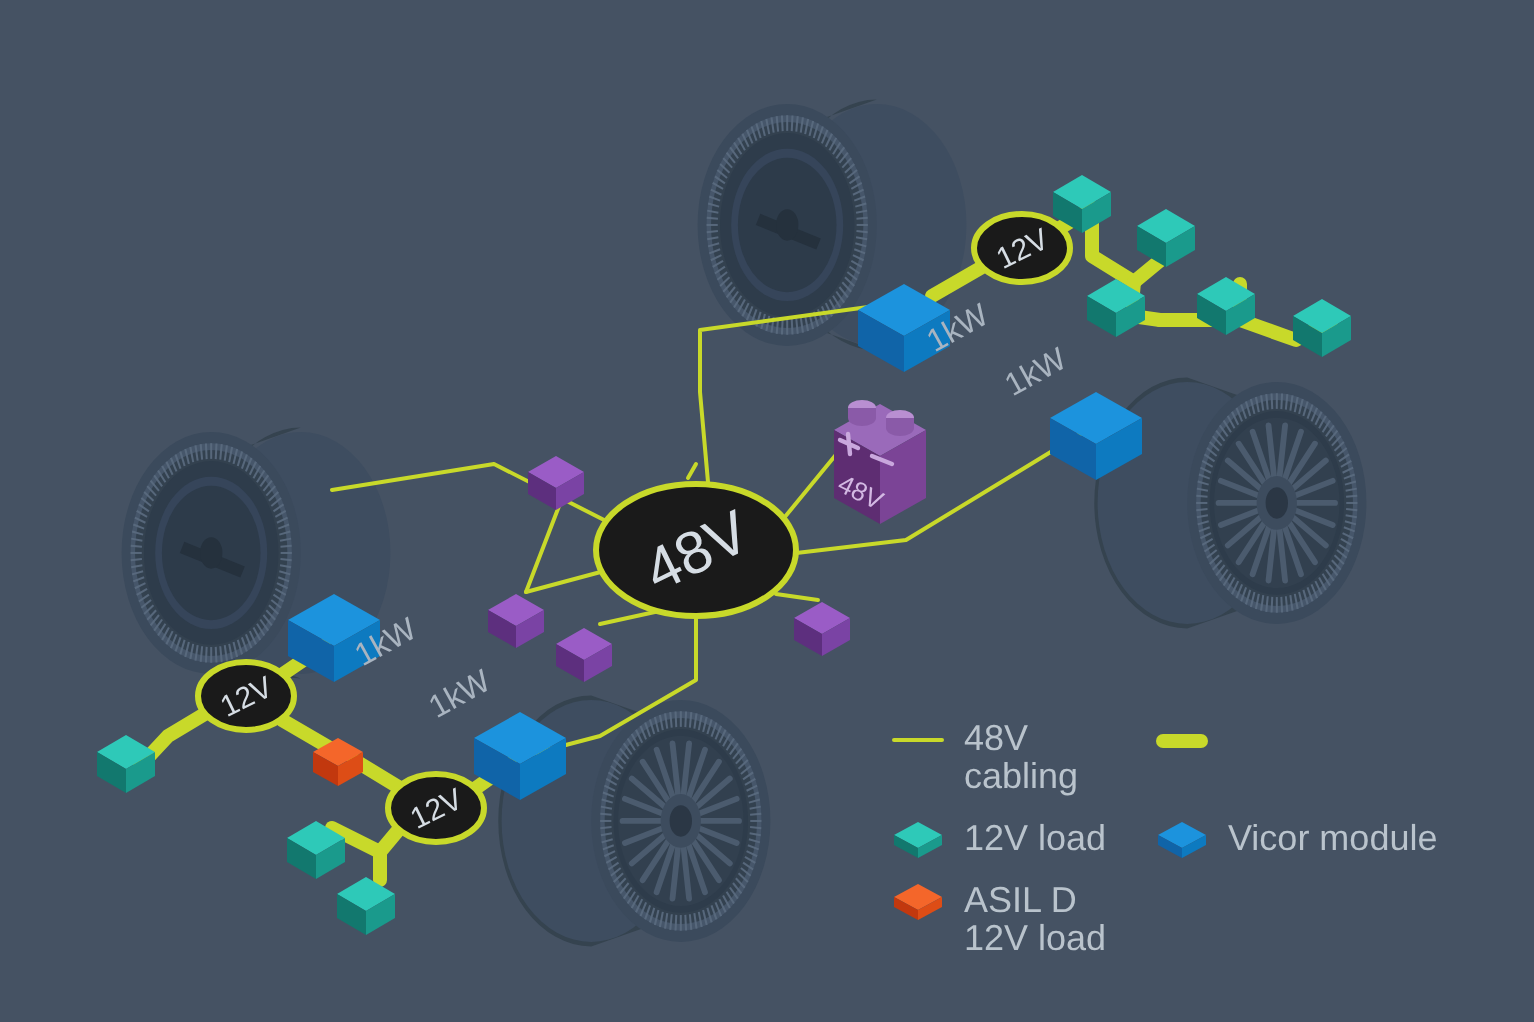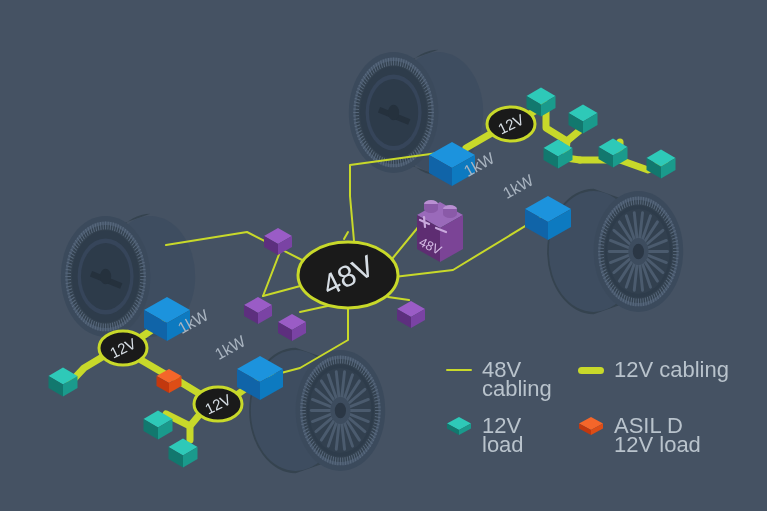--- a/index.html
+++ b/index.html
@@ -25,21 +25,21 @@
     left:446px;top:360px;
     width:310px;height:120px;
     display:grid;
     grid-template-columns:118px 1fr;
     grid-template-rows:auto auto auto;
     column-gap:14px;row-gap:11px;
     align-items:start;
   }
   .lg-item{display:flex;align-items:flex-start;gap:10px;}
   .lg-key{width:26px;flex:0 0 26px;display:flex;align-items:center;justify-content:center;height:20px;}
-  .lg-txt{color:#b9c3cc;font-size:22px;line-height:19px;}
+  .lg-txt{color:#b9c3cc;font-size:18px;line-height:19px;}
   .lg-txt .l2{display:block;}
   .sw-line48{width:26px;height:2px;background:#c8d92a;border-radius:1px;}
   .sw-line12{width:26px;height:7px;background:#c8d92a;border-radius:4px;}
   .sw-cube{display:block;}
 </style>
 </head>
 <body>
 
 <div id="stage">
 
@@ -723,31 +723,40 @@
     <div class="lg-item">
       <span class="lg-key">
           <i class="sw-line48"></i>
         </span>
       <span class="lg-txt">48V cabling</span>
     </div>
     <div class="lg-item">
       <span class="lg-key">
           <i class="sw-line12"></i>
         </span>
-      <span class="lg-txt">12V cabling</span>
     </div>
     <div class="lg-item">
       <span class="lg-key">
         <svg class="sw-cube" width="26" height="22" viewBox="0 0 26 22">
             <path d="M13 2 L25 8.5 L13 15 L1 8.5 Z" fill="#2ec9b8"></path>
             <path d="M1 8.5 L13 15 L13 20 L1 13.5 Z" fill="#12786e"></path>
             <path d="M25 8.5 L13 15 L13 20 L25 13.5 Z" fill="#1a9a8c"></path>
           </svg>
       </span>
       <span class="lg-txt">12V load</span>
+    </div>
+    <div class="lg-item">
+      <span class="lg-key">
+        <svg class="sw-cube" width="26" height="22" viewBox="0 0 26 22">
+            <path d="M13 2 L25 8.5 L13 15 L1 8.5 Z" fill="#1c93dd"></path>
+            <path d="M1 8.5 L13 15 L13 20 L1 13.5 Z" fill="#1064a8"></path>
+            <path d="M25 8.5 L13 15 L13 20 L25 13.5 Z" fill="#0d7ac0"></path>
+          </svg>
+      </span>
+      <span class="lg-txt">Vicor module</span>
     </div>
     <div class="lg-item">
       <span class="lg-key">
         <svg class="sw-cube" width="26" height="22" viewBox="0 0 26 22">
             <path d="M13 2 L25 8.5 L13 15 L1 8.5 Z" fill="#f4662a"></path>
             <path d="M1 8.5 L13 15 L13 20 L1 13.5 Z" fill="#c2380e"></path>
             <path d="M25 8.5 L13 15 L13 20 L25 13.5 Z" fill="#dd4d16"></path>
           </svg>
       </span>
       <span class="lg-txt">

